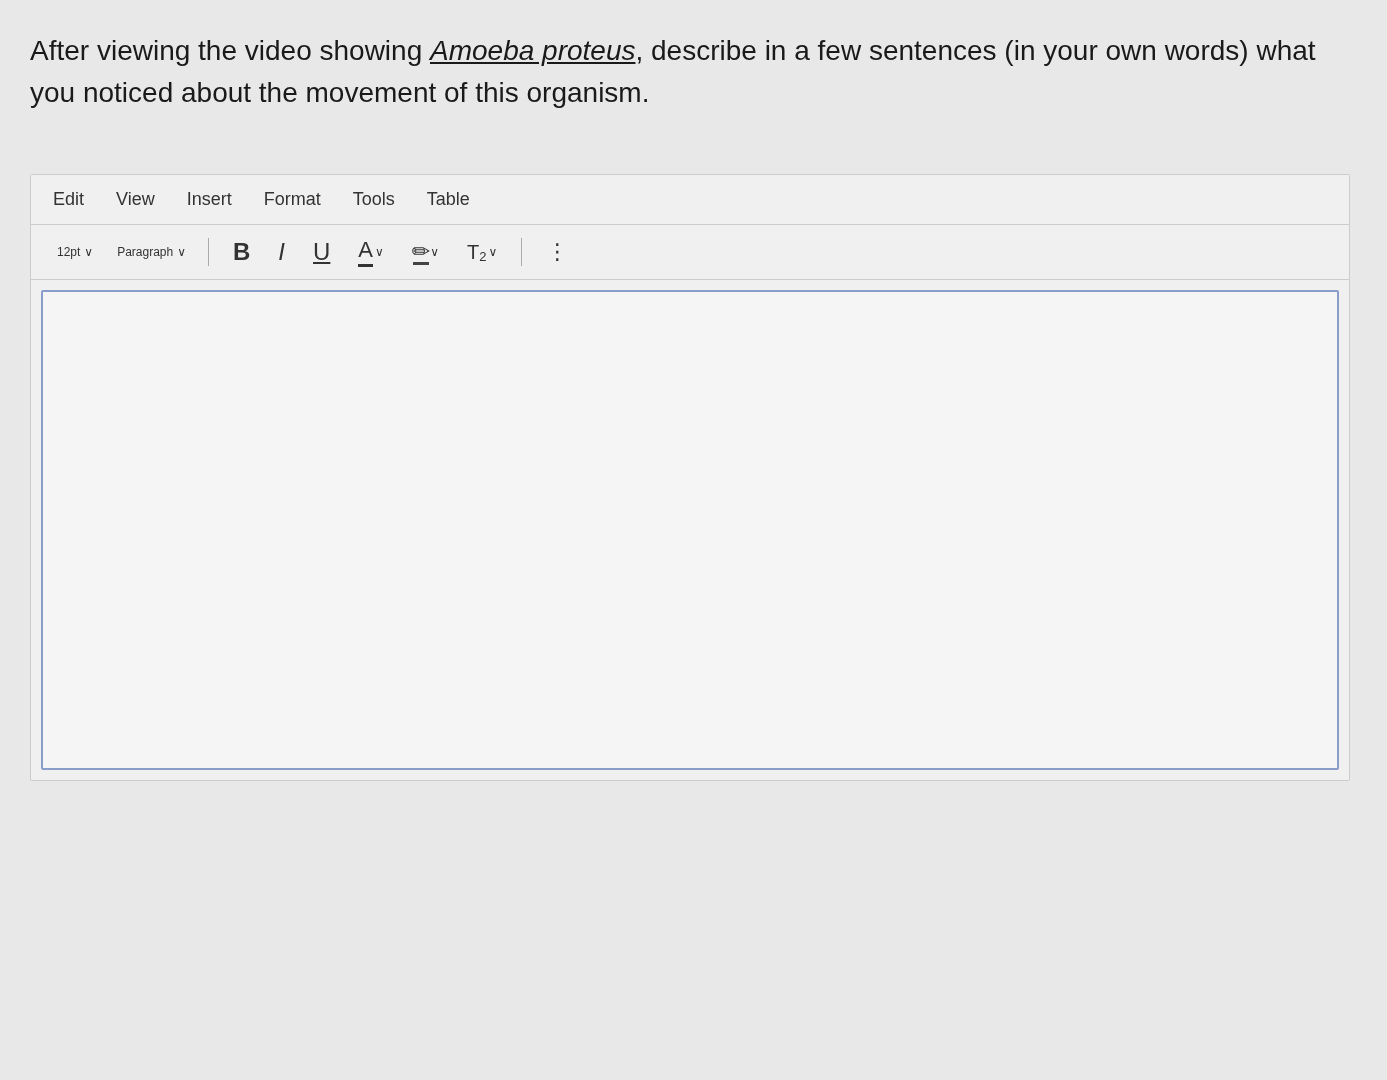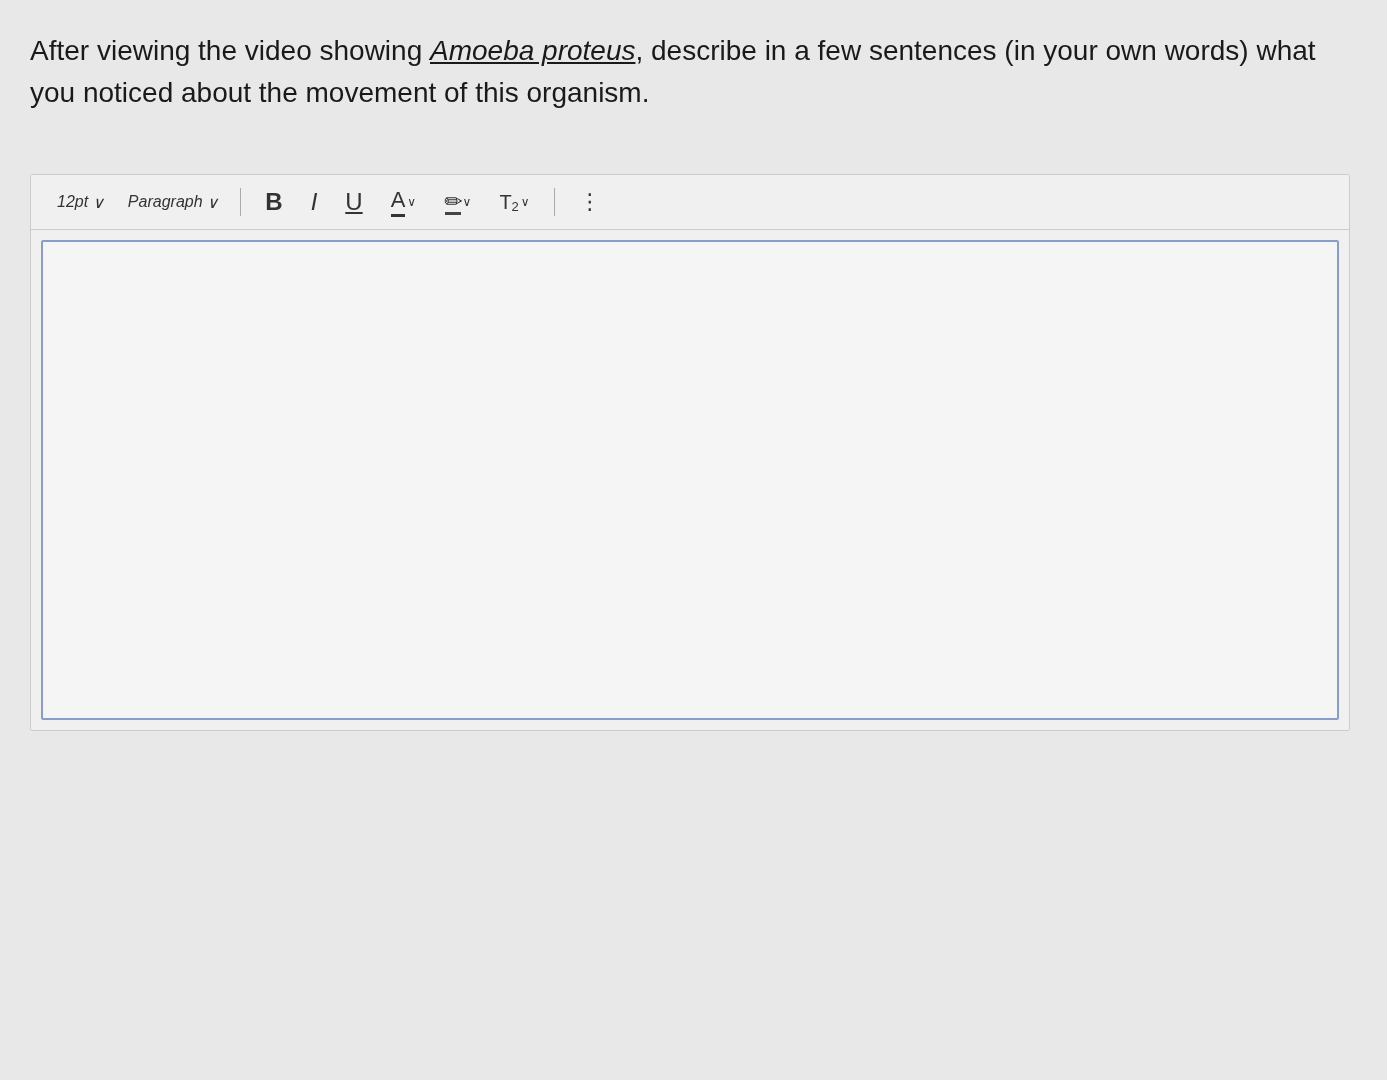--- a/index.html
+++ b/index.html
@@ -61,26 +61,25 @@
       padding: 8px 20px;
       gap: 12px;
       border-bottom: 1px solid #ccc;
       background-color: #f0f0f0;
     }
 
     .toolbar-select {
       display: flex;
       align-items: center;
       gap: 4px;
-      font-size: 16px;
+      font-size: 12px;
       color: #333;
       cursor: pointer;
       padding: 4px 6px;
       border-radius: 2px;
-      font-style: italic;
     }
 
     .toolbar-divider {
       width: 1px;
       height: 28px;
       background-color: #aaa;
       margin: 0 4px;
     }
 
     .toolbar-btn {
@@ -169,20 +168,28 @@
     }
   </style>
 </head>
 <body>
 
 <p class="question-text">
   <span>After viewing the video showing </span><em>Amoeba proteus</em><span>, describe in a few sentences (in your own words) what you noticed about the movement of this organism.</span>
 </p>
 
 <div class="editor-container">
+  <div class="menu-bar">
+    <span class="menu-item">Edit</span>
+    <span class="menu-item">View</span>
+    <span class="menu-item">Insert</span>
+    <span class="menu-item">Format</span>
+    <span class="menu-item">Tools</span>
+    <span class="menu-item">Table</span>
+  </div>
 
   <div class="toolbar">
     <div class="toolbar-select">
       <span>12pt</span>
       <span>∨</span>
     </div>
 
     <div class="toolbar-select">
       <span>Paragraph</span>
       <span>∨</span>

